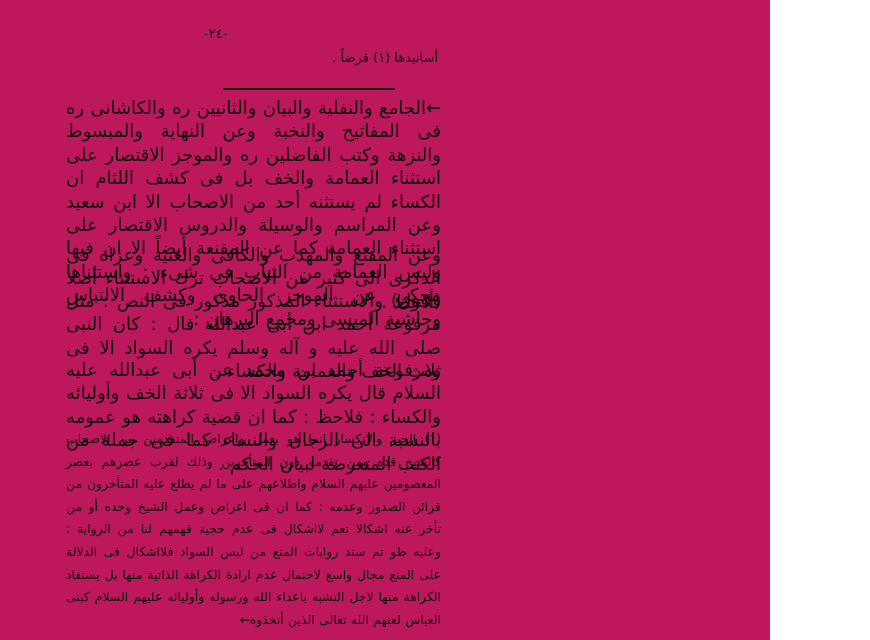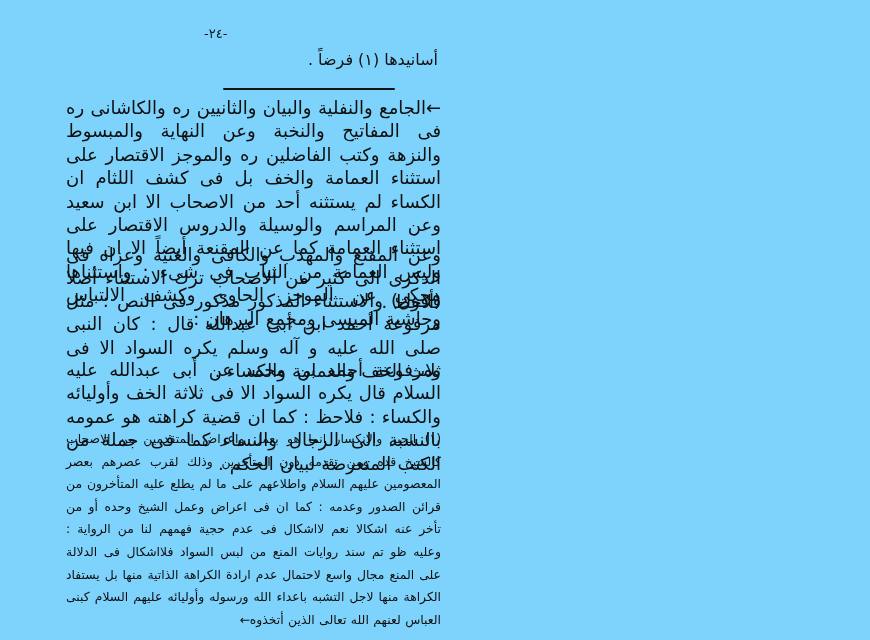--- a/index.html
+++ b/index.html
@@ -9,23 +9,23 @@
   }
   body {
     width: 870px;
     height: 640px;
     overflow: hidden;
     font-family: "DejaVu Sans", sans-serif;
     color: #0b0b0b;
   }
   #scan {
     position: relative;
-    width: 870px;
+    width: 770px;
     height: 640px;
-    background: #7dd3fc;
+    background: #be185d;
   }
   .page {
     position: absolute;
     top: 0;
     height: 640px;
     box-sizing: border-box;
     direction: rtl;
     text-align: justify;
     text-align-last: right;
   }
@@ -44,21 +44,21 @@
     font-size: 13px;
     letter-spacing: 0.5px;
     direction: rtl;
     color: #111;
     font-family: "DejaVu Sans", sans-serif;
   }
   #folio-left  { left: 196px; top: 26px; }
 
   .headline {
     position: absolute;
-    font-size: 16px;
+    font-size: 13px;
     direction: rtl;
     color: #111;
   }
   #catchline-left { left: 230px; top: 50px; width: 200px; text-align: left; }
 
   .rule {
     position: absolute;
     background: #141414;
   }
   #rule-left {

